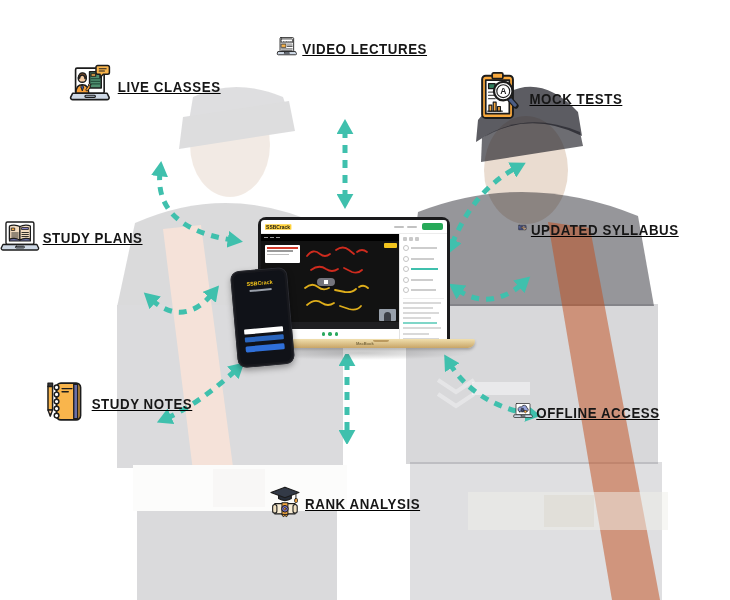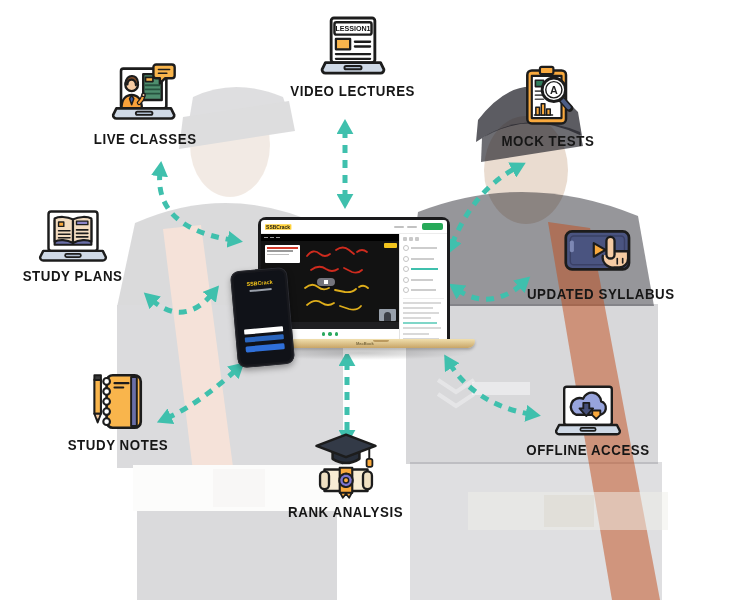--- a/index.html
+++ b/index.html
@@ -1,20 +1,20 @@
 <!DOCTYPE html>
 <html><head>
 <meta charset="utf-8">
 <style>
   html,body{margin:0;padding:0;}
   body{width:730px;height:600px;position:relative;overflow:hidden;background:#ffffff;
        font-family:"Liberation Sans",sans-serif;}
   .cadet{position:absolute;z-index:1;pointer-events:none;}
   .arrow{position:absolute;z-index:2;}
-  .feature{position:absolute;display:flex;flex-direction:column;align-items:center;z-index:5;}
+  .feature{position:absolute;display:flex;align-items:center;z-index:5;text-decoration:underline;}
   .feature .label{font-weight:bold;font-size:14px;letter-spacing:.6px;color:#161616;
                   margin-top:4px;white-space:nowrap;transform:scaleX(.95);}
   
   .dev-shadow{position:absolute;left:248px;top:346px;width:224px;height:14px;z-index:2;
               background:radial-gradient(ellipse at center,rgba(60,60,60,.28),rgba(0,0,0,0) 70%);}
   .laptop{position:absolute;left:255px;top:215px;width:220px;height:135px;z-index:3;}
   .lt-screen{position:absolute;left:3px;top:2px;width:192px;height:122px;background:#1a1a1c;
              border-radius:8px 8px 0 0;padding:3px 3px 0 3px;box-sizing:border-box;}
   .lt-ui{width:100%;height:100%;background:#fff;border-radius:3px 3px 0 0;overflow:hidden;
          display:flex;flex-direction:column;}
@@ -249,21 +249,21 @@
       <path d="M42,29 h16 M42,34 h16" stroke-width="2.4"></path>
       <path d="M22,42 h36 M22,47 h36" stroke-width="2.4"></path>
       <path d="M11,51 h58 l3.5,7 a3.5,3.5 0 0 1 -3.5,4 H11 a3.5,3.5 0 0 1 -3.5,-4 z" fill="#cfd9e6"></path>
       <rect x="31" y="54.5" width="18" height="3.5" rx="1.75" fill="#aebccf" stroke-width="2"></rect>
     </g>
     <text x="40" y="18" font-size="7.5" font-weight="bold" fill="#141414" text-anchor="middle" font-family="Liberation Sans, sans-serif">LESSION1</text>
   </svg>
   <div class="label">VIDEO LECTURES</div>
 </div>
 
-<div class="feature" style="left:68px;top:62px;width:155px">
+<div class="feature" style="left:68px;top:52px;width:155px">
   <svg class="icon" width="74" height="65" viewBox="0 0 80 70">
     <g stroke="#1c1c1c" stroke-width="2.8" stroke-linejoin="round" stroke-linecap="round">
       <rect x="13" y="7" width="49" height="43" rx="2.5" fill="#ffffff"></rect>
       <rect x="37" y="13" width="20" height="28" fill="#4e8e6e" stroke-width="2.6"></rect>
       <rect x="39.5" y="16.5" width="8" height="4.5" fill="#f9b54c" stroke-width="1.8"></rect>
       <path d="M39.5,25 h15 M39.5,29.5 h15 M39.5,34 h15" stroke="#27523f" stroke-width="2"></path>
       <path d="M13.5,50 c0,-10 5,-14.5 11,-14.5 c6,0 11,4.5 11,14.5 z" fill="#f9a13a" stroke-width="2.6"></path>
       <path d="M24.5,36 l2.3,3.6 -2.3,6.4 -2.3,-6.4 z" fill="#3c5da8" stroke-width="1.6"></path>
       <circle cx="24.5" cy="24.5" r="6.8" fill="#f5cba3" stroke-width="2.6"></circle>
       <path d="M17.8,23.5 c0,-6 4,-8.8 7,-8.6 c3,-.2 6.6,2.4 6.6,7.4 l-2.4,2.6 c.2,-4 -2.4,-6 -4.6,-6 c-2.2,0 -4.4,1.6 -4.4,5.4 z" fill="#7c4a28" stroke-width="2.2"></path>
@@ -312,21 +312,21 @@
       <rect x="44" y="15" width="13" height="4" fill="#8a84c8" stroke-width="1.6"></rect>
       <path d="M23.5,26 h13 M23.5,30 h13 M23.5,34 h13" stroke-width="1.8"></path>
       <path d="M44,25 h13 M44,29 h13 M44,33 h13" stroke-width="1.8"></path>
       <path d="M6,49 h68 l3.5,7 a3.5,3.5 0 0 1 -3.5,4 H6 a3.5,3.5 0 0 1 -3.5,-4 z" fill="#cfd9e6"></path>
       <rect x="31" y="52.5" width="18" height="3.5" rx="1.75" fill="#aebccf" stroke-width="2"></rect>
     </g>
   </svg>
   <div class="label">STUDY PLANS</div>
 </div>
 
-<div class="feature" style="left:518px;top:226px;width:165px">
+<div class="feature" style="left:518px;top:200px;width:165px">
   <svg class="icon" width="76" height="56" viewBox="0 0 84 62">
     <g stroke="#1c1c1c" stroke-width="3" stroke-linejoin="round" stroke-linecap="round">
       <rect x="3" y="6" width="70" height="42" rx="7" fill="#4a5480"></rect>
       <rect x="8" y="11" width="60" height="32" rx="4" fill="none" stroke="#3a4166" stroke-width="1.6"></rect>
       <rect x="7.5" y="16" width="4.5" height="13" rx="2" fill="#7d88b4" stroke="none"></rect>
       <path d="M34,19 l13,7.5 -13,7.5 z" fill="#f9a93d" stroke-width="2.4"></path>
       <path d="M44,33 a12,11 0 0 0 12,13 h6 a10,10 0 0 0 10,-10 v-8 h-14" fill="#f5cba3" stroke-width="2.6"></path>
       <rect x="48" y="12" width="9" height="24" rx="4.5" fill="#f5cba3" stroke-width="2.6"></rect>
       <path d="M60,36 v6 M66,36 v5" stroke-width="1.8"></path>
     </g>
@@ -347,21 +347,21 @@
       <circle cx="27" cy="24.5" r="3.8" fill="#ffffff" stroke-width="2.4"></circle>
       <circle cx="27" cy="36" r="3.8" fill="#ffffff" stroke-width="2.4"></circle>
       <circle cx="27" cy="47.5" r="3.8" fill="#ffffff" stroke-width="2.4"></circle>
       <circle cx="27" cy="59" r="3.8" fill="#ffffff" stroke-width="2.4"></circle>
       <path d="M36,15 h16 M36,20 h10" stroke-width="2.4"></path>
     </g>
   </svg>
   <div class="label">STUDY NOTES</div>
 </div>
 
-<div class="feature" style="left:268px;top:432px;width:155px">
+<div class="feature" style="left:268px;top:468px;width:155px">
   <svg class="icon" width="72" height="68" viewBox="0 0 80 76">
     <g stroke="#1c1c1c" stroke-width="2.8" stroke-linejoin="round" stroke-linecap="round">
       <path d="M66,19 v12" stroke-width="2.2" fill="none"></path>
       <path d="M25,21.5 v8.5 q15,9.5 30,0 v-8.5" fill="#272e3a"></path>
       <path d="M40,3 L73,15.5 L40,28 L7,15.5 z" fill="#333a47"></path>
       <rect x="63" y="30" width="6.5" height="9" rx="2" fill="#f9a93d" stroke-width="2"></rect>
       <rect x="16" y="42" width="48" height="24" fill="#f7ecd4" stroke-width="2.8"></rect>
       <rect x="11" y="44" width="10" height="20" rx="5" fill="#efe0c2" stroke-width="2.6"></rect>
       <rect x="59" y="44" width="10" height="20" rx="5" fill="#efe0c2" stroke-width="2.6"></rect>
       <rect x="33" y="40" width="14" height="28" fill="#f9a93d" stroke-width="2.4"></rect>

